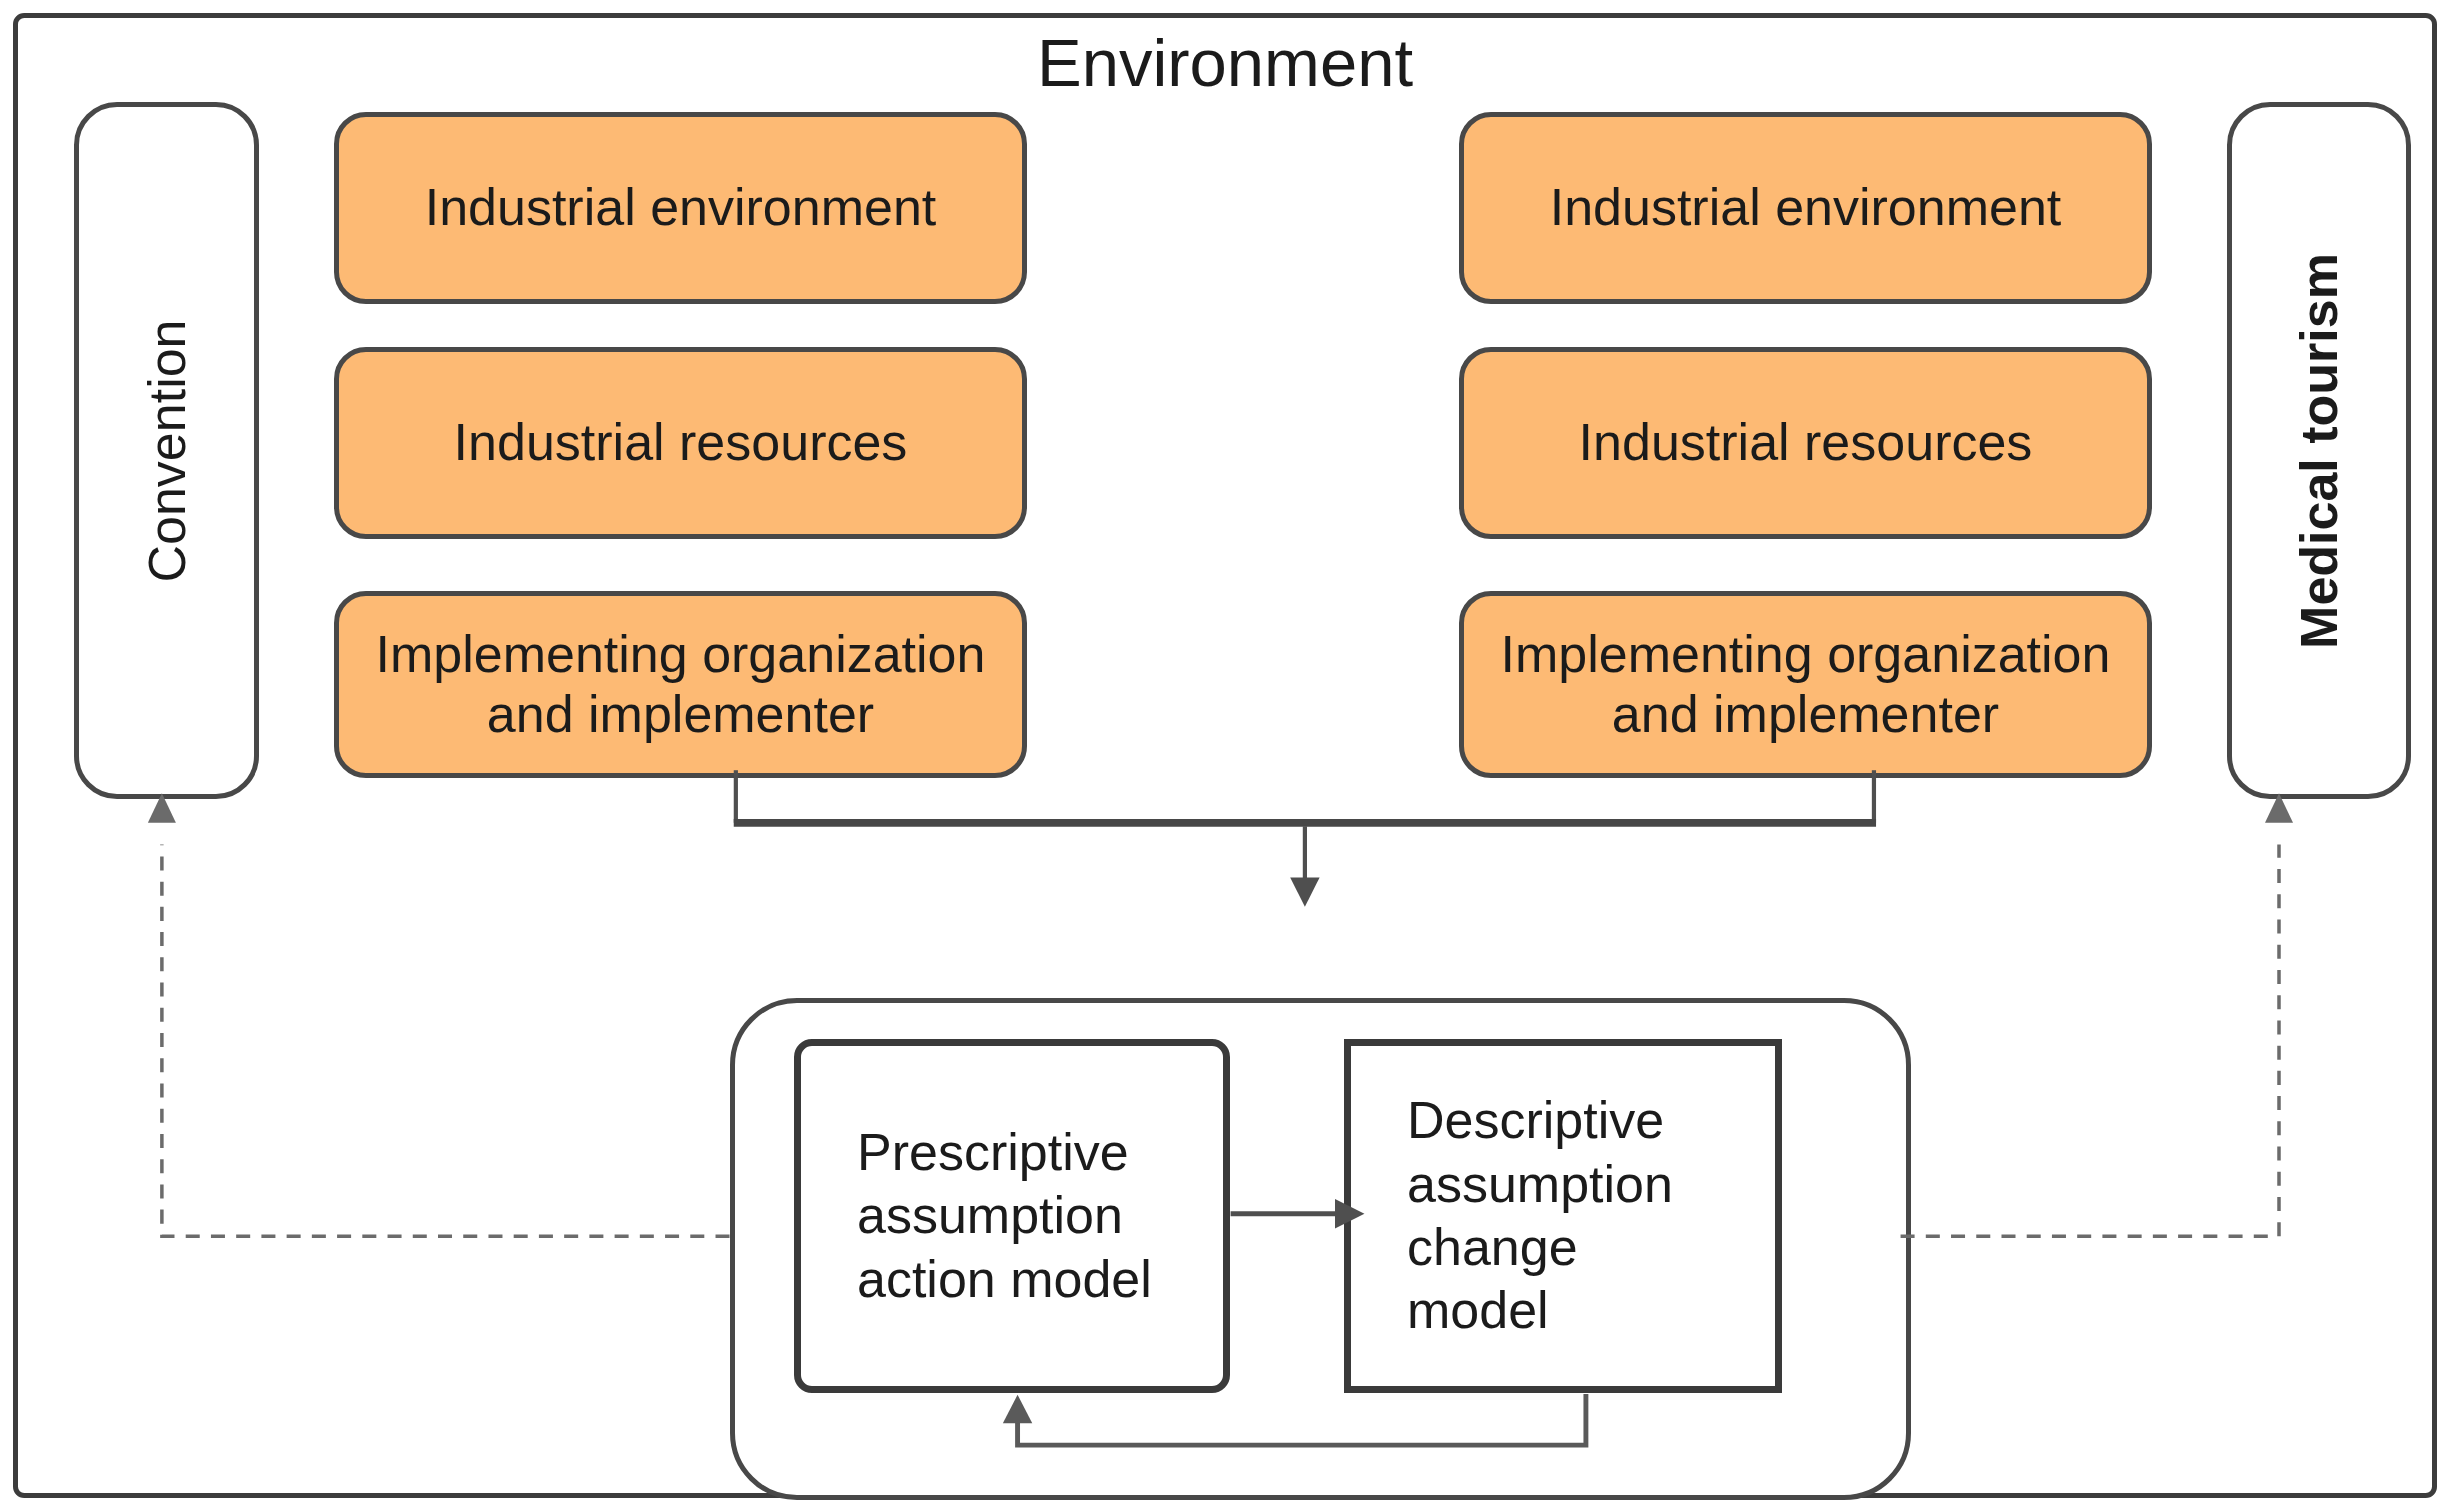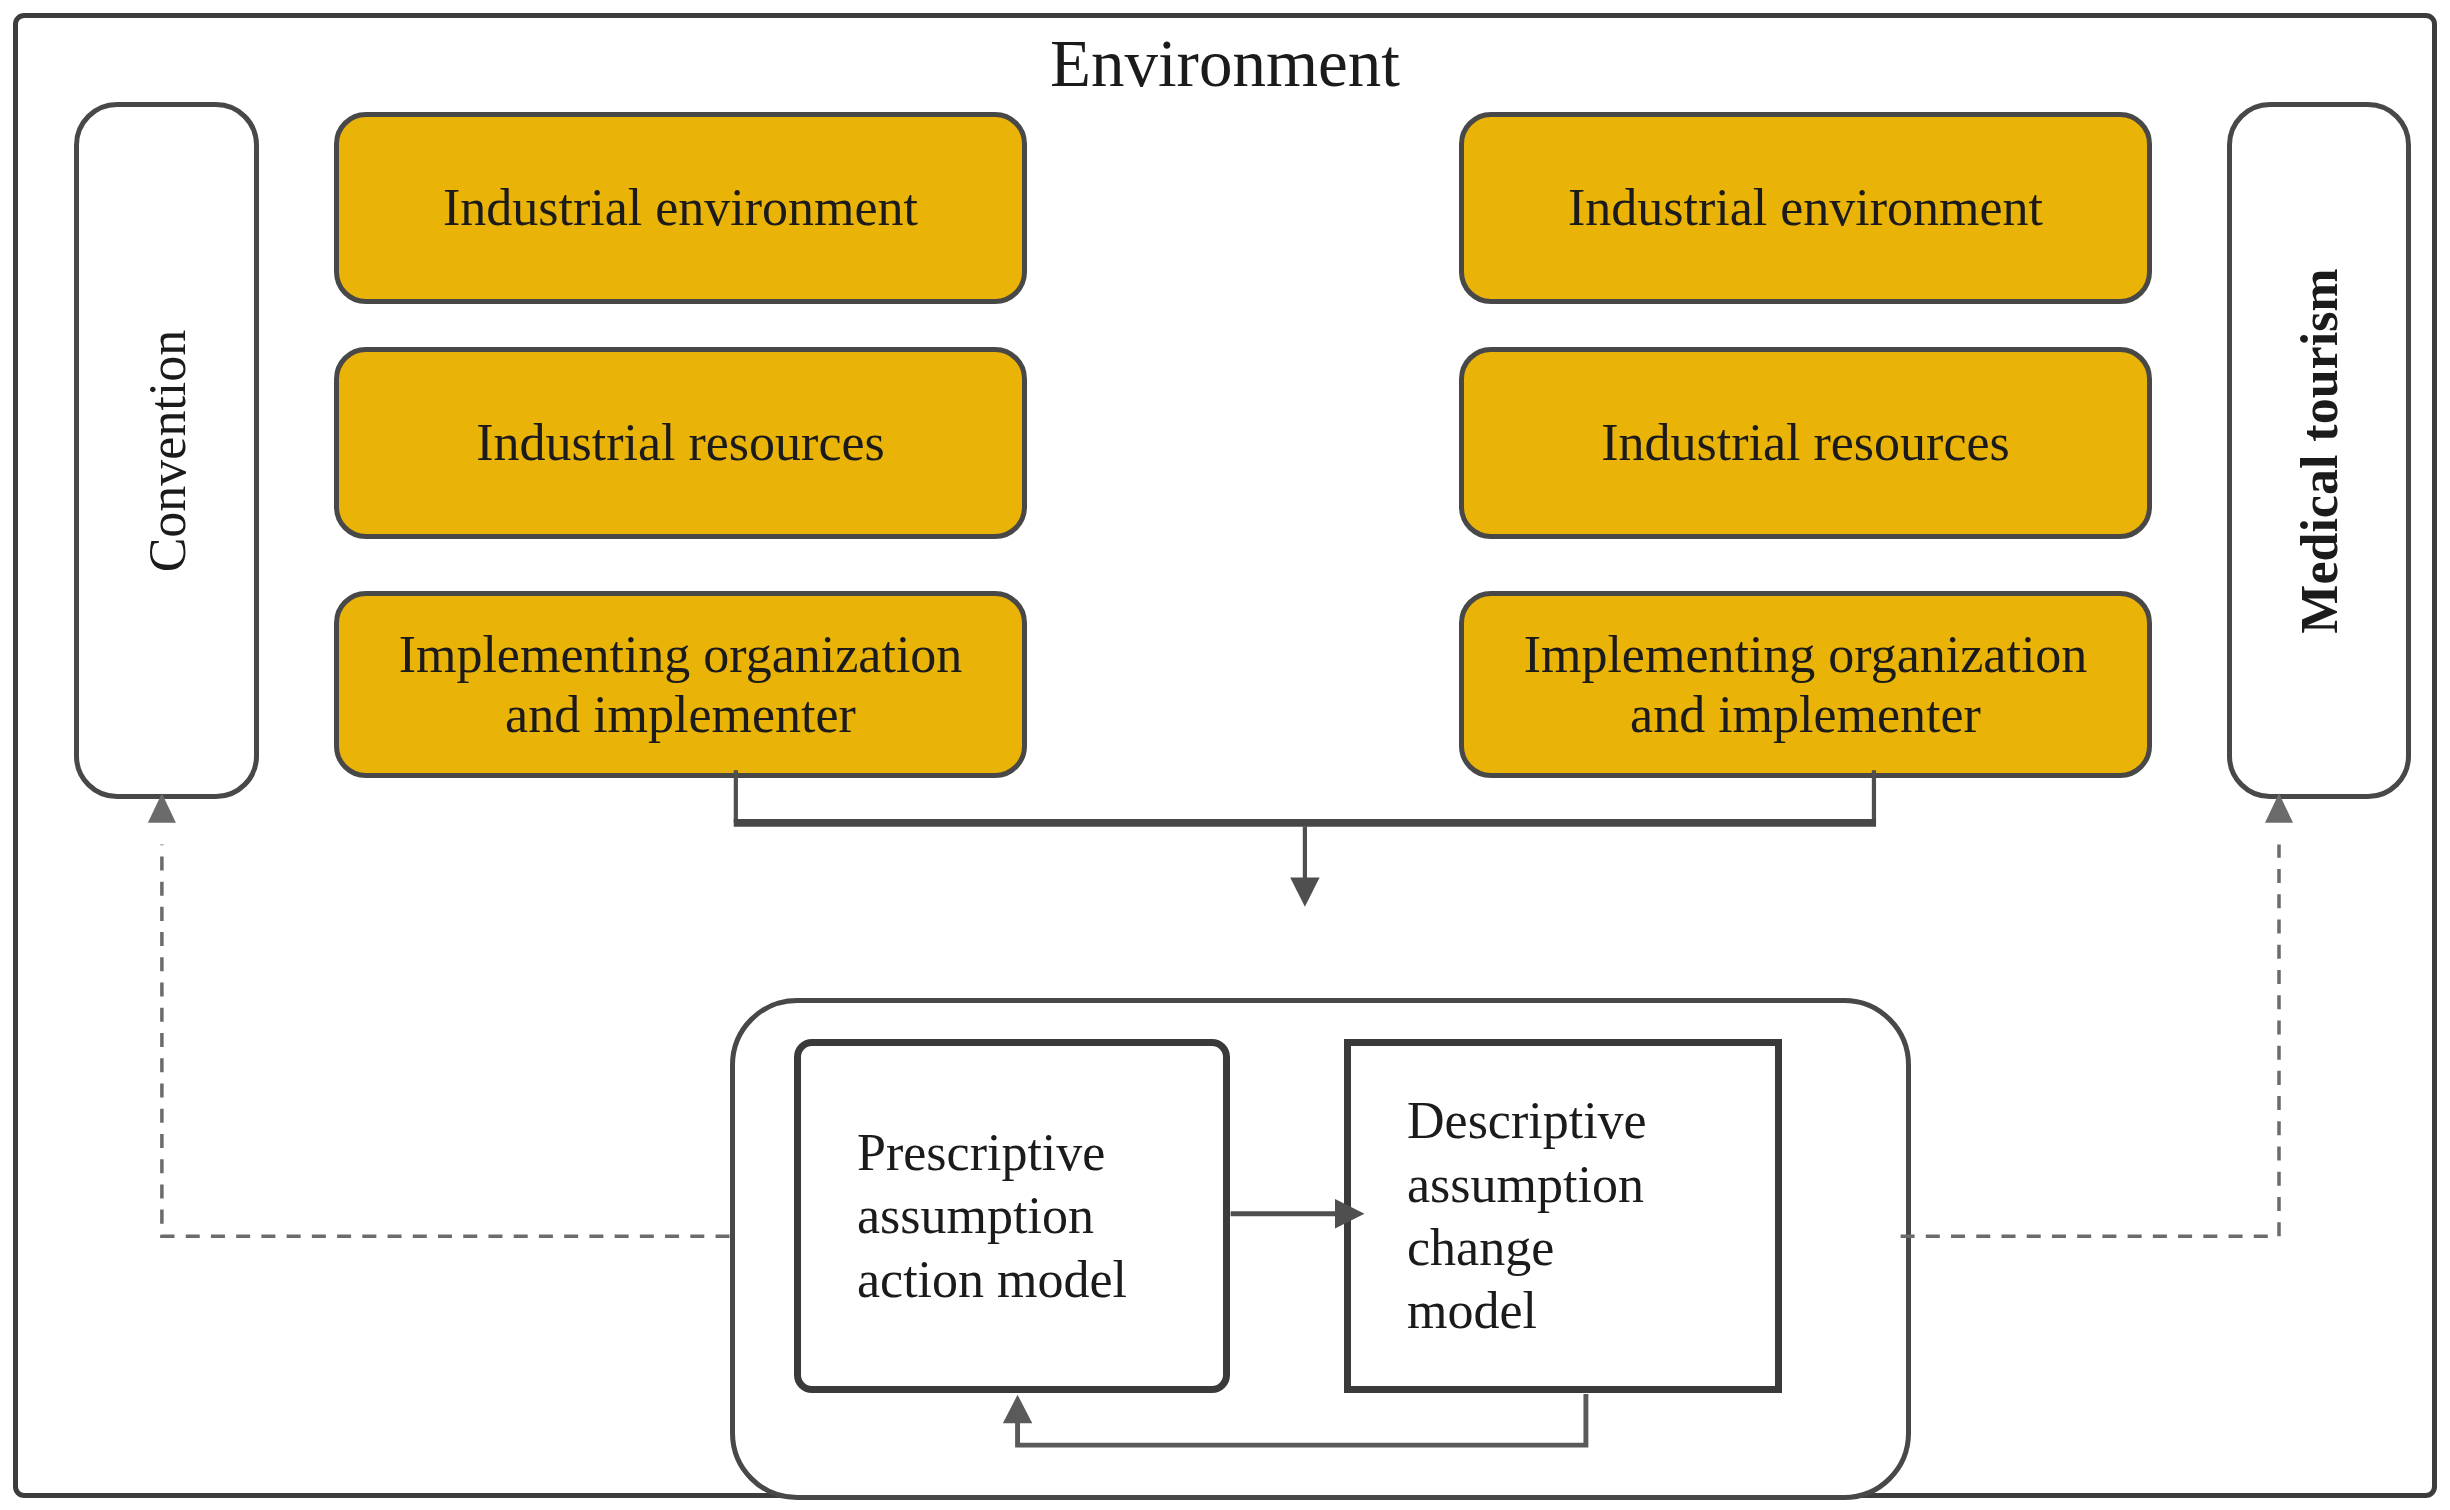--- a/index.html
+++ b/index.html
@@ -1,18 +1,18 @@
 <!DOCTYPE html>
 <html style="font-size:11.2px"><head>
 <meta charset="utf-8">
 <style>
   html,body{margin:0;padding:0;background:#ffffff;}
   #canvas{
     position:relative;width:2450px;height:1511px;background:#ffffff;overflow:hidden;
-    font-family:Liberation Serif, serif;color:#1b1b1b;
+    font-family:Liberation Sans, sans-serif;color:#1b1b1b;
   }
   .outer-frame{
     position:absolute;left:12.6px;top:12.6px;width:2414px;height:1475px;
     border:5.6px solid #3c3c3c;border-radius:11.2px;background:transparent;
   }
   .diagram-title{
     position:absolute;left:0;top:28px;width:100%;text-align:center;
     font-size:67px;line-height:1.05;
   }
   .side-box{
@@ -22,21 +22,21 @@
   .side-box .vtext{
     position:absolute;left:50%;top:50%;
     transform:translate(-50%,-50%) rotate(-90deg);
     white-space:nowrap;font-size:52px;
   }
   .side-left{left:74px;}
   .side-right{left:2227px;width:174px;}
   .side-right .vtext{font-weight:bold;}
   .rbox{
     position:absolute;width:683px;border:5.6px solid #484848;border-radius:32px;
-    background:#eab308;display:flex;align-items:center;justify-content:center;
+    background:#fdba74;display:flex;align-items:center;justify-content:center;
     text-align:center;font-size:52px;line-height:1.15;white-space:pre-line;
   }
   .col-left{left:334px;}
   .col-right{left:1459px;}
   .row1{top:112px;height:182px;}
   .row2{top:347px;height:182px;text-align:center;}
   .row3{top:591px;height:177px;}
   .program-bar{
     position:absolute;left:725px;top:910px;width:1174px;height:88px;
     border:7px solid #3a3a3a;background:#fff;z-index:3;

